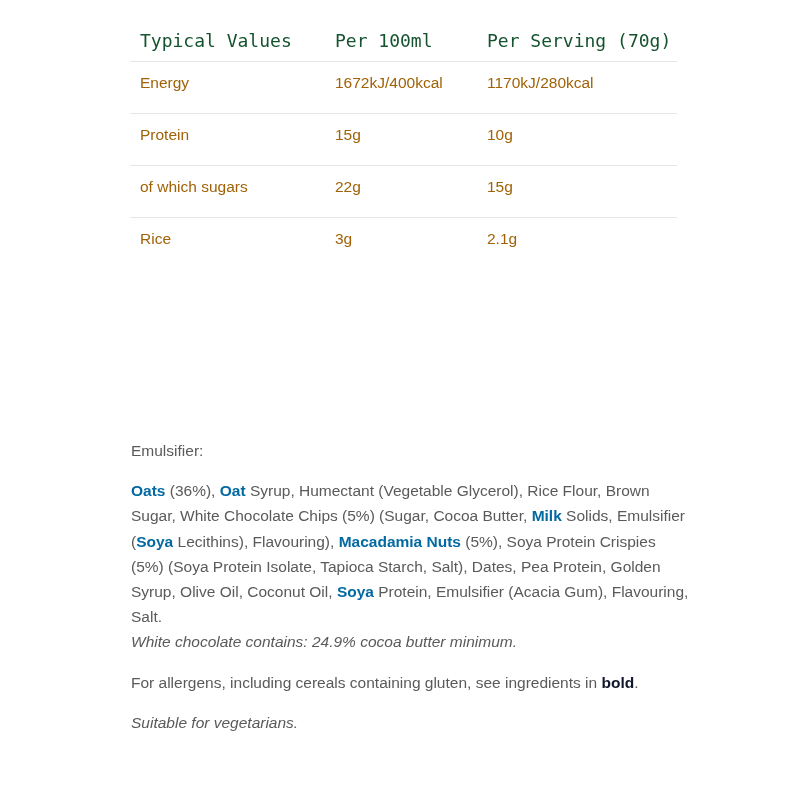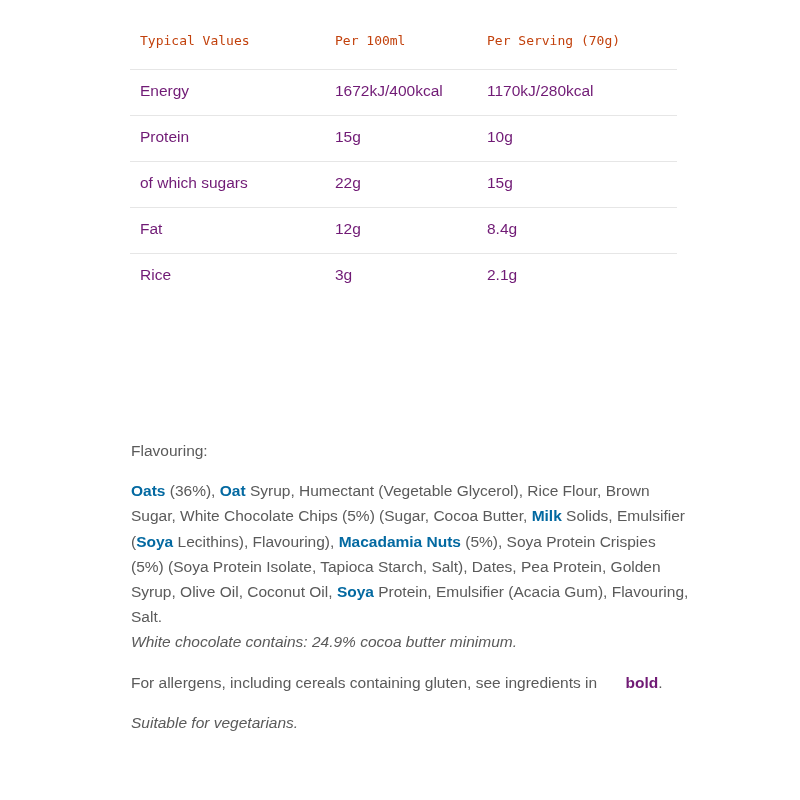--- a/index.html
+++ b/index.html
@@ -1,29 +1,29 @@
 <!DOCTYPE html>
 <html><head>
 <meta charset="utf-8">
 <style>
   html, body { margin: 0; padding: 0; background: #ffffff; }
   body { width: 800px; height: 800px; position: relative; overflow: hidden; font-family: "Liberation Sans", sans-serif; color: #5a5a5a; }
   .nutrition-table { position: absolute; left: 130px; top: 20px; width: 547px; border-collapse: collapse; }
-  .nutrition-table th { font-family: "DejaVu Sans Mono", "Liberation Mono", monospace; font-weight: normal; font-size: 13px; color: #c2410c; text-align: left; height: 41px; padding: 0 0 8px 10px; border-bottom: 1px solid #e6e6e6; }
-  .nutrition-table td { font-size: 15.5px; color: #701a75; height: 41px; padding: 0 0 4px 10px; border-bottom: 1px solid #e6e6e6; vertical-align: middle; }
+  .nutrition-table th { font-family: "DejaVu Sans Mono", "Liberation Mono", monospace; font-weight: normal; font-size: 18px; color: #14532d; text-align: left; height: 41px; padding: 0 0 0 10px; border-bottom: 1px solid #e6e6e6; }
+  .nutrition-table td { font-size: 15.5px; color: #a16207; height: 41px; padding: 0 0 10px 10px; border-bottom: 1px solid #e6e6e6; vertical-align: middle; }
   .nutrition-table tr:last-child td { border-bottom: none; }
   .col1 { width: 185px; }
   .col2 { width: 142px; }
   .content { position: absolute; left: 131px; top: 438px; width: 560px; font-size: 15.5px; line-height: 25.2px; color: #5a5a5a; }
   .content p { margin: 0; }
   .heading { margin-bottom: 15px !important; }
   .ingredients b { color: #0369a1; font-weight: bold; }
   .note { font-style: italic; }
   .allergens { margin-top: 15px !important; }
-  .allergens b { color: #701a75; margin-left: 24px; }
+  .allergens b { color: #0f172a; }
   .veg { margin-top: 15px !important; font-style: italic; }
 </style>
 </head>
 <body>
 
 <table class="nutrition-table">
   <thead>
     <tr>
       <th class="col1">Typical Values</th>
       <th class="col2">Per 100ml</th>
@@ -40,33 +40,28 @@
       <td>Protein</td>
       <td>15g</td>
       <td>10g</td>
     </tr>
     <tr>
       <td>of which sugars</td>
       <td>22g</td>
       <td>15g</td>
     </tr>
     <tr>
-      <td>Fat</td>
-      <td>12g</td>
-      <td>8.4g</td>
-    </tr>
-    <tr>
       <td>Rice</td>
       <td>3g</td>
       <td>2.1g</td>
     </tr>
   </tbody>
 </table>
 
 <div class="content">
-  <p class="heading">Flavouring:</p>
+  <p class="heading">Emulsifier:</p>
   <p class="ingredients">
     <b>Oats</b><span> (36%), </span><b>Oat</b><span> Syrup, Humectant (Vegetable Glycerol), Rice Flour, Brown Sugar, White Chocolate Chips (5%) (Sugar, Cocoa Butter, </span><b>Milk</b><span> Solids, Emulsifier (</span><b>Soya</b><span> Lecithins), Flavouring), </span><b>Macadamia Nuts</b><span> (5%), Soya Protein Crispies (5%) (Soya Protein Isolate, Tapioca Starch, Salt), Dates, Pea Protein, Golden Syrup, Olive Oil, Coconut Oil, </span><b>Soya</b><span> Protein, Emulsifier (Acacia Gum), Flavouring, Salt.</span>
   </p>
   <p class="note">White chocolate contains: 24.9% cocoa butter minimum.</p>
   <p class="allergens"><span>For allergens, including cereals containing gluten, see ingredients in </span><b>bold</b><span>.</span><br></p>
   <p class="veg">Suitable for vegetarians.</p>
 </div>
 
 </body></html>

